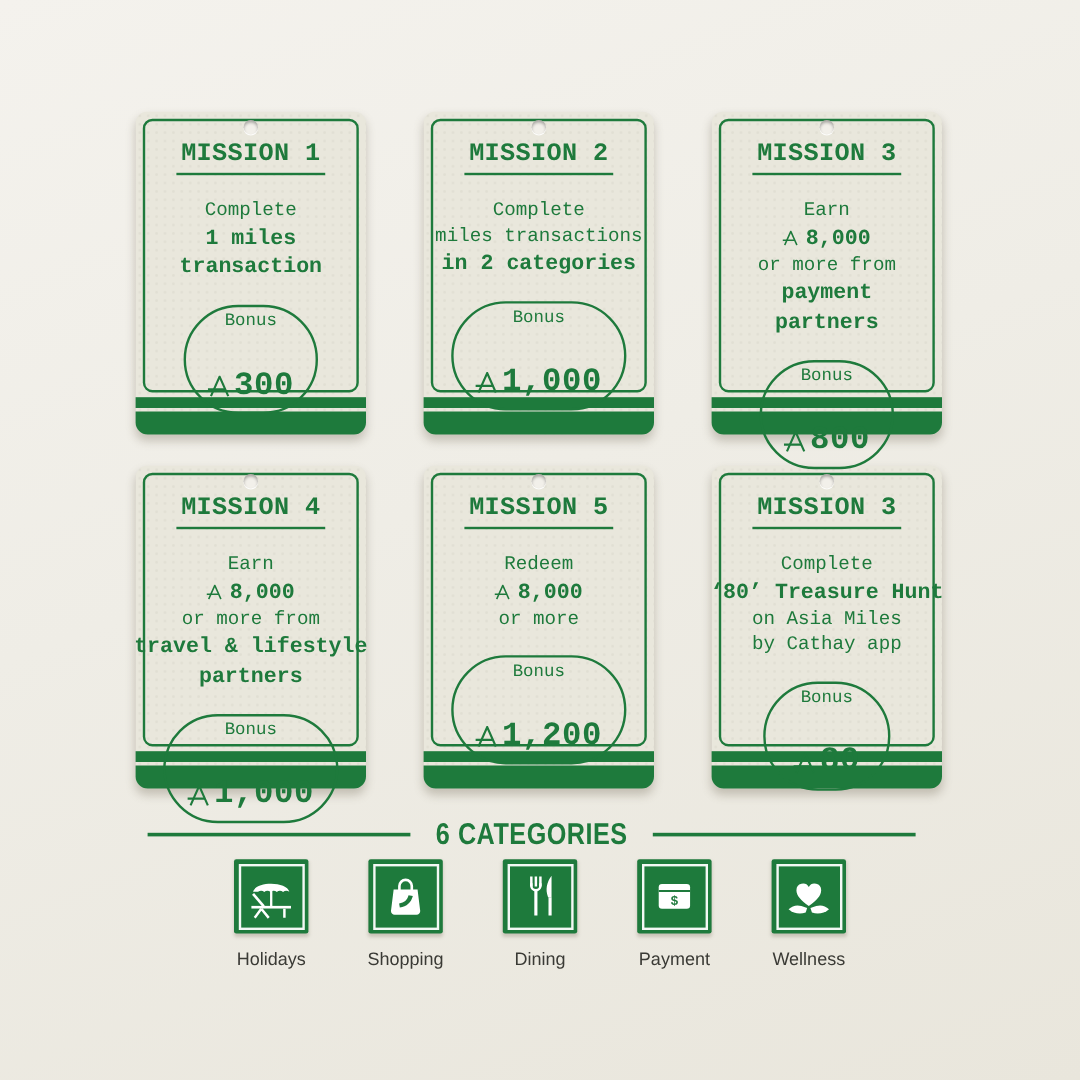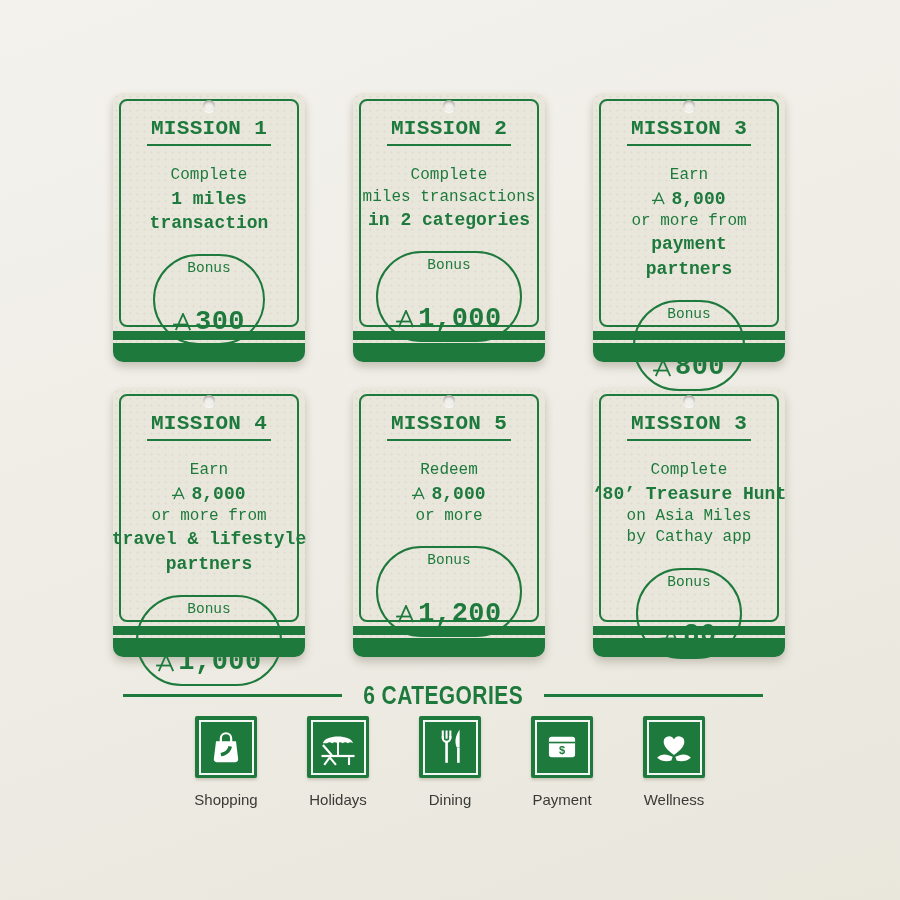--- a/index.html
+++ b/index.html
@@ -326,53 +326,53 @@
   </div>
 </div>
 
   <div class="categories-heading">
     <span class="heading-line"></span>
     <span class="heading-text">6 CATEGORIES</span>
     <span class="heading-line"></span>
   </div>
 
   <div class="categories-row">
-
-  <div class="category">
-    <div class="cat-square">
-      <span class="cat-icon">
-            <svg viewBox="0 0 64 64">
-              <path fill="none" stroke="#fff" stroke-width="3.2" d="M24.5 27v-7.5a7.5 7.5 0 0 1 15 0V27"></path>
-              <path fill="#fff" d="M17.5 23.5h29l3.2 25.8a4.5 4.5 0 0 1-4.5 5H18.8a4.5 4.5 0 0 1-4.5-5z"></path>
-              <path fill="#1e7a3c" d="M25 45.5c8.5-1.2 13.6-5.9 15.8-13.9l-5.2-.9c-1.7 5.9-5.1 9-11.5 10z"></path>
-            </svg>
-          </span>
-    </div>
-    <div class="cat-label">Shopping</div>
-  </div>
 
   <div class="category">
     <div class="cat-square">
       <span class="cat-icon">
             <svg viewBox="0 0 64 64">
               <path fill="#fff" d="M10 26.5C13 13.5 51 13.5 54 26.5c-2.4-1.8-5.4-1.8-7.6.2-2.2-2-5.4-2-7.6 0-2.2-2-5.4-2-7.6 0-2.2-2-5.4-2-7.6 0-2.2-2-5.2-2-7.6-.2z"></path>
               <rect x="30.6" y="19" width="2.8" height="26" fill="#fff"></rect>
               <path d="M10 29l13 15" stroke="#fff" stroke-width="3.2" fill="none"></path>
               <rect x="8" y="43.5" width="48" height="3.2" fill="#fff"></rect>
               <path d="M20 47L12 58M20 47l9 11M48 47v11" stroke="#fff" stroke-width="3" fill="none"></path>
             </svg>
           </span>
     </div>
     <div class="cat-label">Holidays</div>
   </div>
 
   <div class="category">
     <div class="cat-square">
       <span class="cat-icon">
             <svg viewBox="0 0 64 64">
+              <path fill="none" stroke="#fff" stroke-width="3.2" d="M24.5 27v-7.5a7.5 7.5 0 0 1 15 0V27"></path>
+              <path fill="#fff" d="M17.5 23.5h29l3.2 25.8a4.5 4.5 0 0 1-4.5 5H18.8a4.5 4.5 0 0 1-4.5-5z"></path>
+              <path fill="#1e7a3c" d="M25 45.5c8.5-1.2 13.6-5.9 15.8-13.9l-5.2-.9c-1.7 5.9-5.1 9-11.5 10z"></path>
+            </svg>
+          </span>
+    </div>
+    <div class="cat-label">Shopping</div>
+  </div>
+
+  <div class="category">
+    <div class="cat-square">
+      <span class="cat-icon">
+            <svg viewBox="0 0 64 64">
               <path fill="none" stroke="#fff" stroke-width="3" d="M21.5 8v12M27 8v12M32.5 8v12"></path>
               <path fill="none" stroke="#fff" stroke-width="3" d="M21.5 16v3a5.5 5.5 0 0 0 11 0v-3"></path>
               <path fill="none" stroke="#fff" stroke-width="3.8" d="M27 24v31"></path>
               <path fill="#fff" d="M46 7c-6 8-7.5 17-4.5 25l.3.9H46z"></path>
               <path fill="none" stroke="#fff" stroke-width="3.8" d="M44.2 33v22"></path>
             </svg>
           </span>
     </div>
     <div class="cat-label">Dining</div>
   </div>

